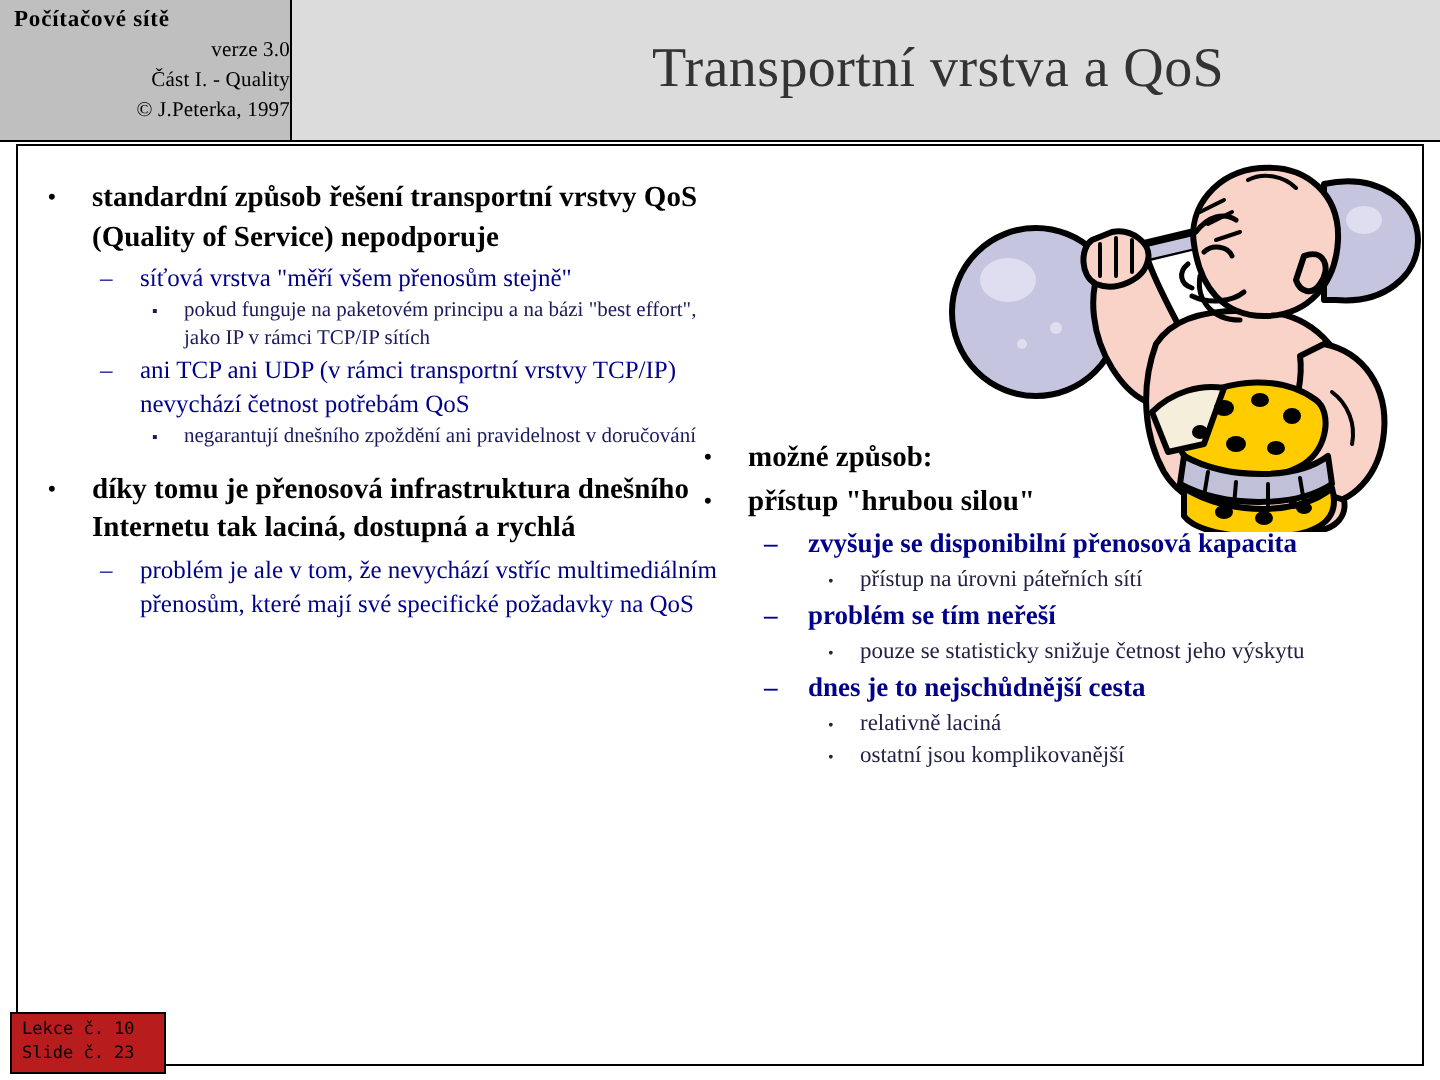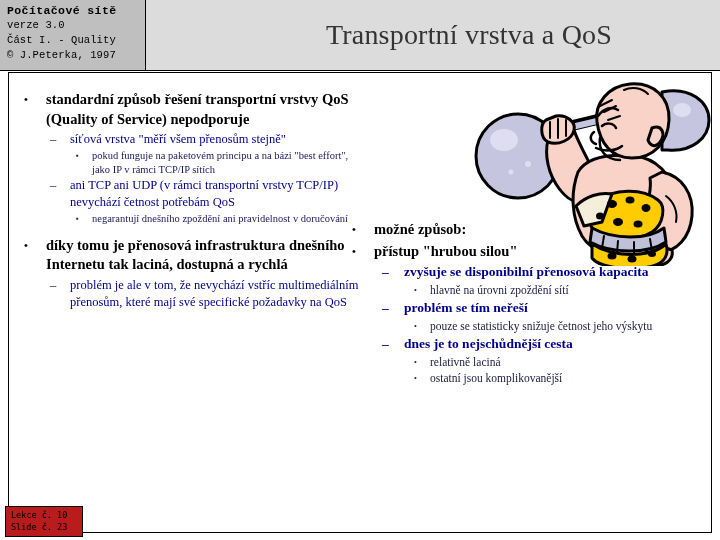--- a/index.html
+++ b/index.html
@@ -25,33 +25,34 @@
     box-sizing: border-box;
   }
   #course-box {
     position: absolute;
     left: 0; top: 0;
     width: 146px; height: 70px;
     background: #bfbfbf;
     border-right: 1px solid #000;
     box-sizing: border-box;
     padding: 3px 0 0 7px;
-    font-family: Liberation Mono, monospace;
+    font-family: Liberation Serif, serif;
     color: #000;
   }
   #course-title {
     font-size: 11.5px;
     font-weight: bold;
     letter-spacing: 0.4px;
     line-height: 15px;
   }
   .course-line {
     font-size: 10.5px;
     line-height: 15px;
     letter-spacing: 0.1px;
+    text-align: right;
   }
   #slide-title {
     position: absolute;
     left: 146px; top: 0;
     width: 574px; height: 70px;
     display: flex;
     align-items: center;
     justify-content: center;
     font-size: 28px;
     color: #333333;
@@ -222,21 +223,21 @@
     <span class="bl-txt">přístup "hrubou silou"</span>
   </div>
 
   <div class="row rlvl2">
     <span class="bl-mark">–</span>
     <span class="bl-txt">zvyšuje se disponibilní přenosová kapacita</span>
   </div>
 
   <div class="row rlvl3">
     <span class="bl-mark">•</span>
-    <span class="bl-txt">hlavně na úrovni zpoždění sítí</span>
+    <span class="bl-txt">přístup na úrovni páteřních sítí</span>
   </div>
 
   <div class="row rlvl2">
     <span class="bl-mark">–</span>
     <span class="bl-txt">problém se tím neřeší</span>
   </div>
 
   <div class="row rlvl3">
     <span class="bl-mark">•</span>
     <span class="bl-txt">pouze se statisticky snižuje četnost jeho výskytu</span>

